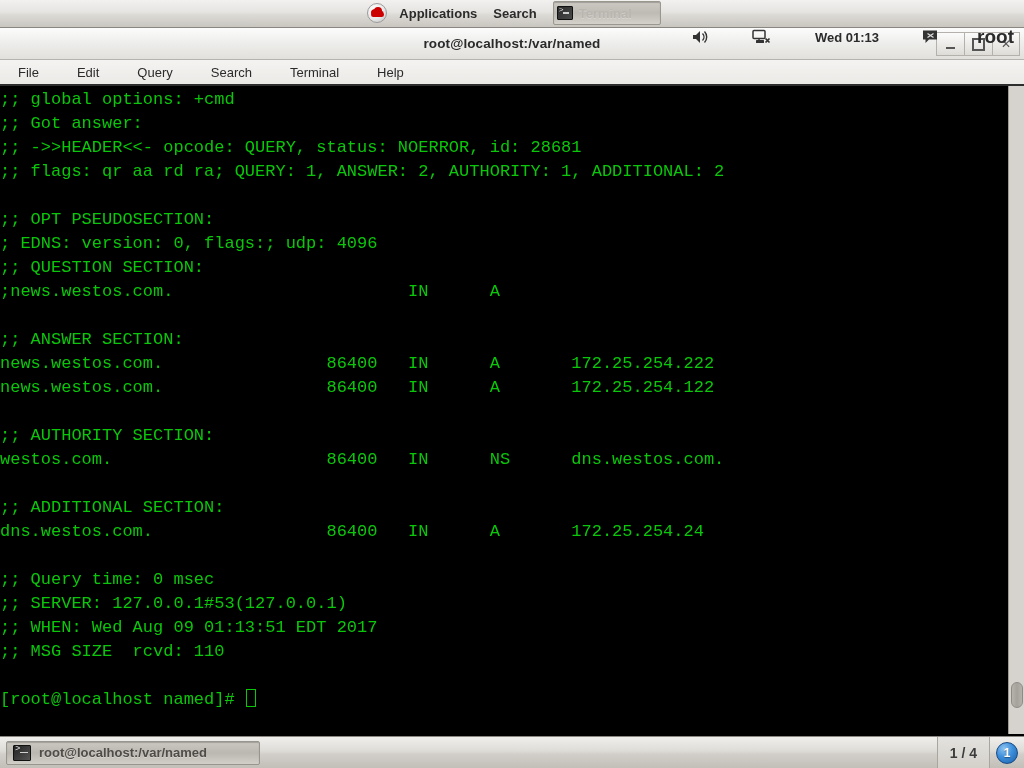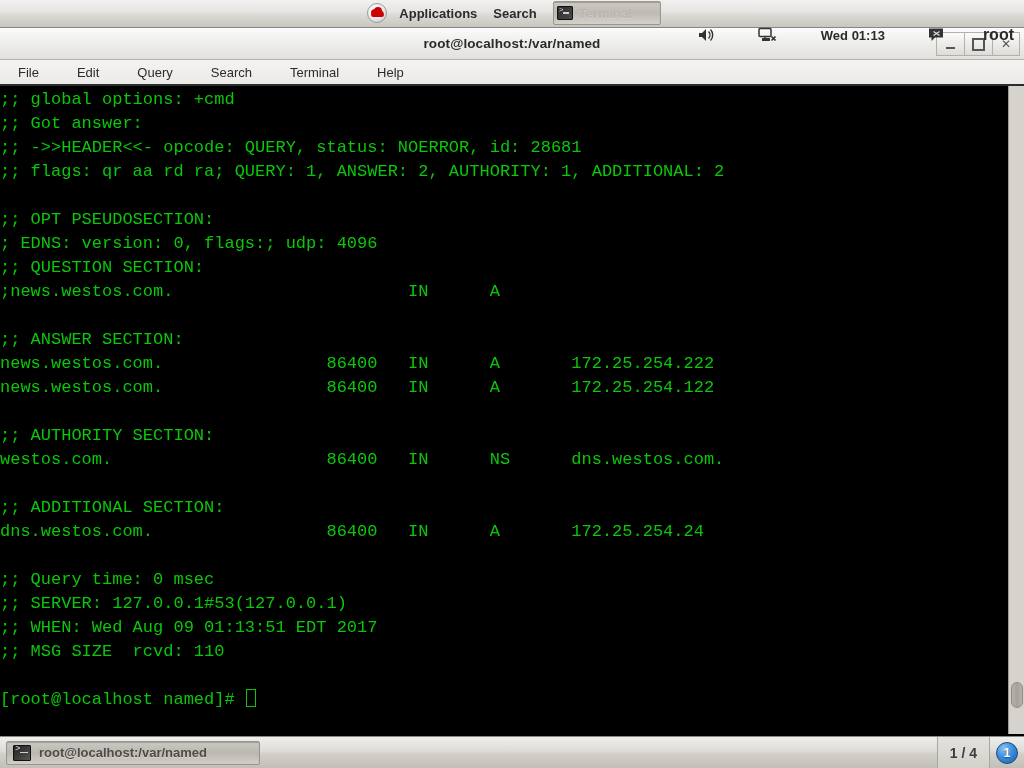--- a/index.html
+++ b/index.html
@@ -85,21 +85,21 @@
     text-shadow: 0 1px 0 rgba(255,255,255,0.25);
     white-space: nowrap; overflow: hidden;
   }
 
   .tray-icon { margin: 0 7px; display: flex; align-items: center; }
   .clock {
     font-size: 13px; font-weight: bold; color: #2b2b2b;
     padding: 0 8px; white-space: nowrap;
   }
   .user-name {
-    font-size: 16px; font-weight: bold; color: #2b2b2b;
+    font-size: 19px; font-weight: bold; color: #2b2b2b;
     padding: 0 10px 0 3px; white-space: nowrap;
   }
 
   
   #terminal-window {
     position: absolute; left: 0; top: 28px;
     width: 1024px; height: 708px;
     background: #000;
     z-index: 10;
   }

